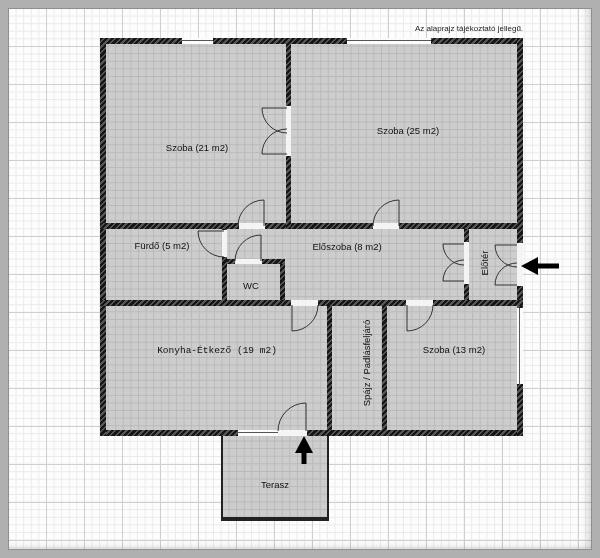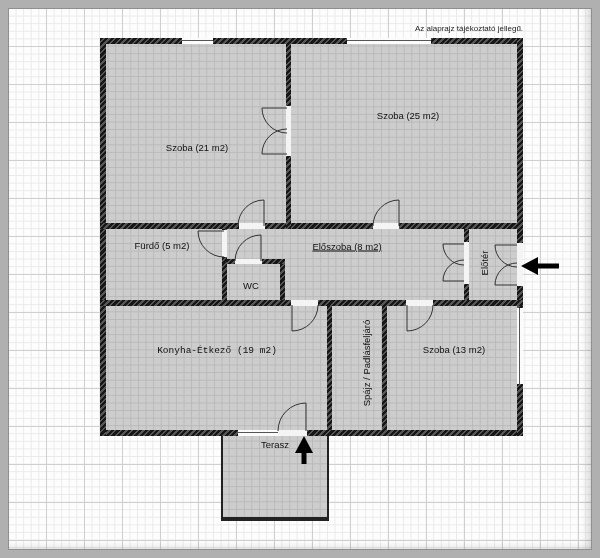--- a/index.html
+++ b/index.html
@@ -143,24 +143,24 @@
       <line x1="559" y1="266" x2="537" y2="266" stroke="#000" stroke-width="5"></line>
       <polygon points="521,266 538,257 538,275" fill="#000"></polygon>
     </g>
     <g>
       <line x1="304" y1="464" x2="304" y2="451" stroke="#000" stroke-width="5"></line>
       <polygon points="304,436 295,453 313,453" fill="#000"></polygon>
     </g>
   </svg>
 
   <div class="label" style="left:197px; top:115px;margin-top:32px;">Szoba (21 m2)</div>
-  <div class="label" style="left:408px; top:115px;">Szoba (25 m2)</div>
+  <div class="label" style="left:408px; top:130px;">Szoba (25 m2)</div>
   <div class="label" style="left:162px; top:245px;">Fürdő (5 m2)</div>
   <div class="label" style="left:251px; top:285px;">WC</div>
-  <div class="label" style="left:347px; top:246px;text-decoration:underline;">Előszoba (8 m2)</div>
+  <div class="label" style="left:347px; top:246px;">Előszoba (8 m2)</div>
   <div class="label rot" style="left:484px; top:263px;">Előtér</div>
   <div class="label" style="left:217px; top:350px;font-family:Liberation Mono, monospace;">Konyha-Étkező (19 m2)</div>
   <div class="label rot" style="left:366px; top:363px;">Spájz / Padlásfeljáró</div>
   <div class="label" style="left:454px; top:349px;">Szoba (13 m2)</div>
-  <div class="label" style="left:275px; top:444px;">Terasz</div>
+  <div class="label" style="left:275px; top:484px;">Terasz</div>
 
   <div class="frame-border"></div>
 </div>
 
 </body></html>

